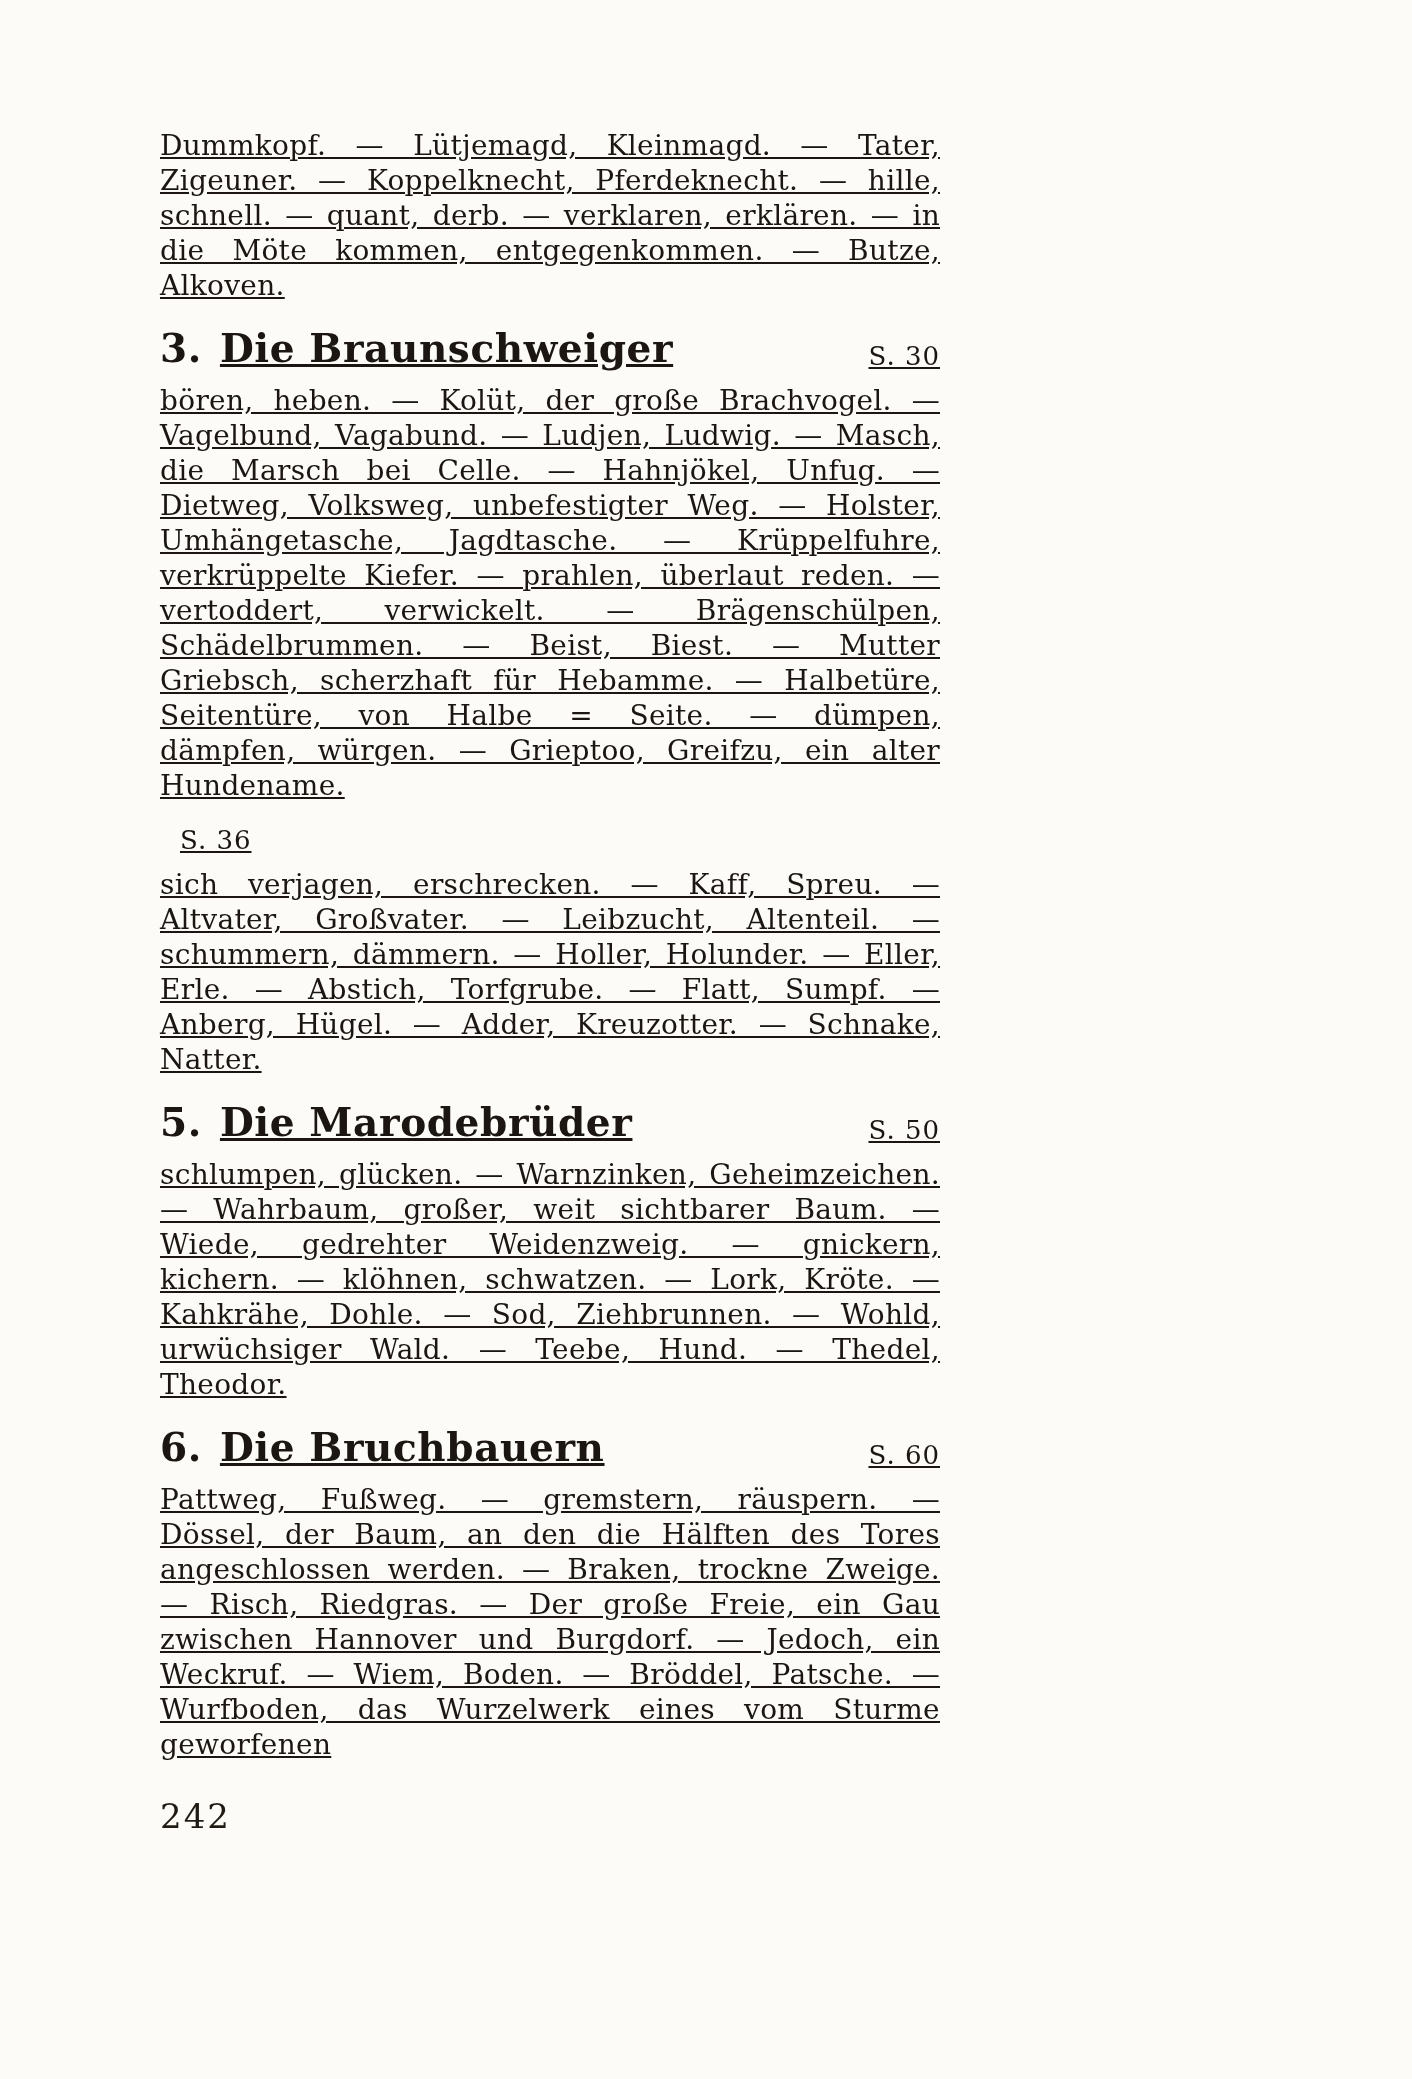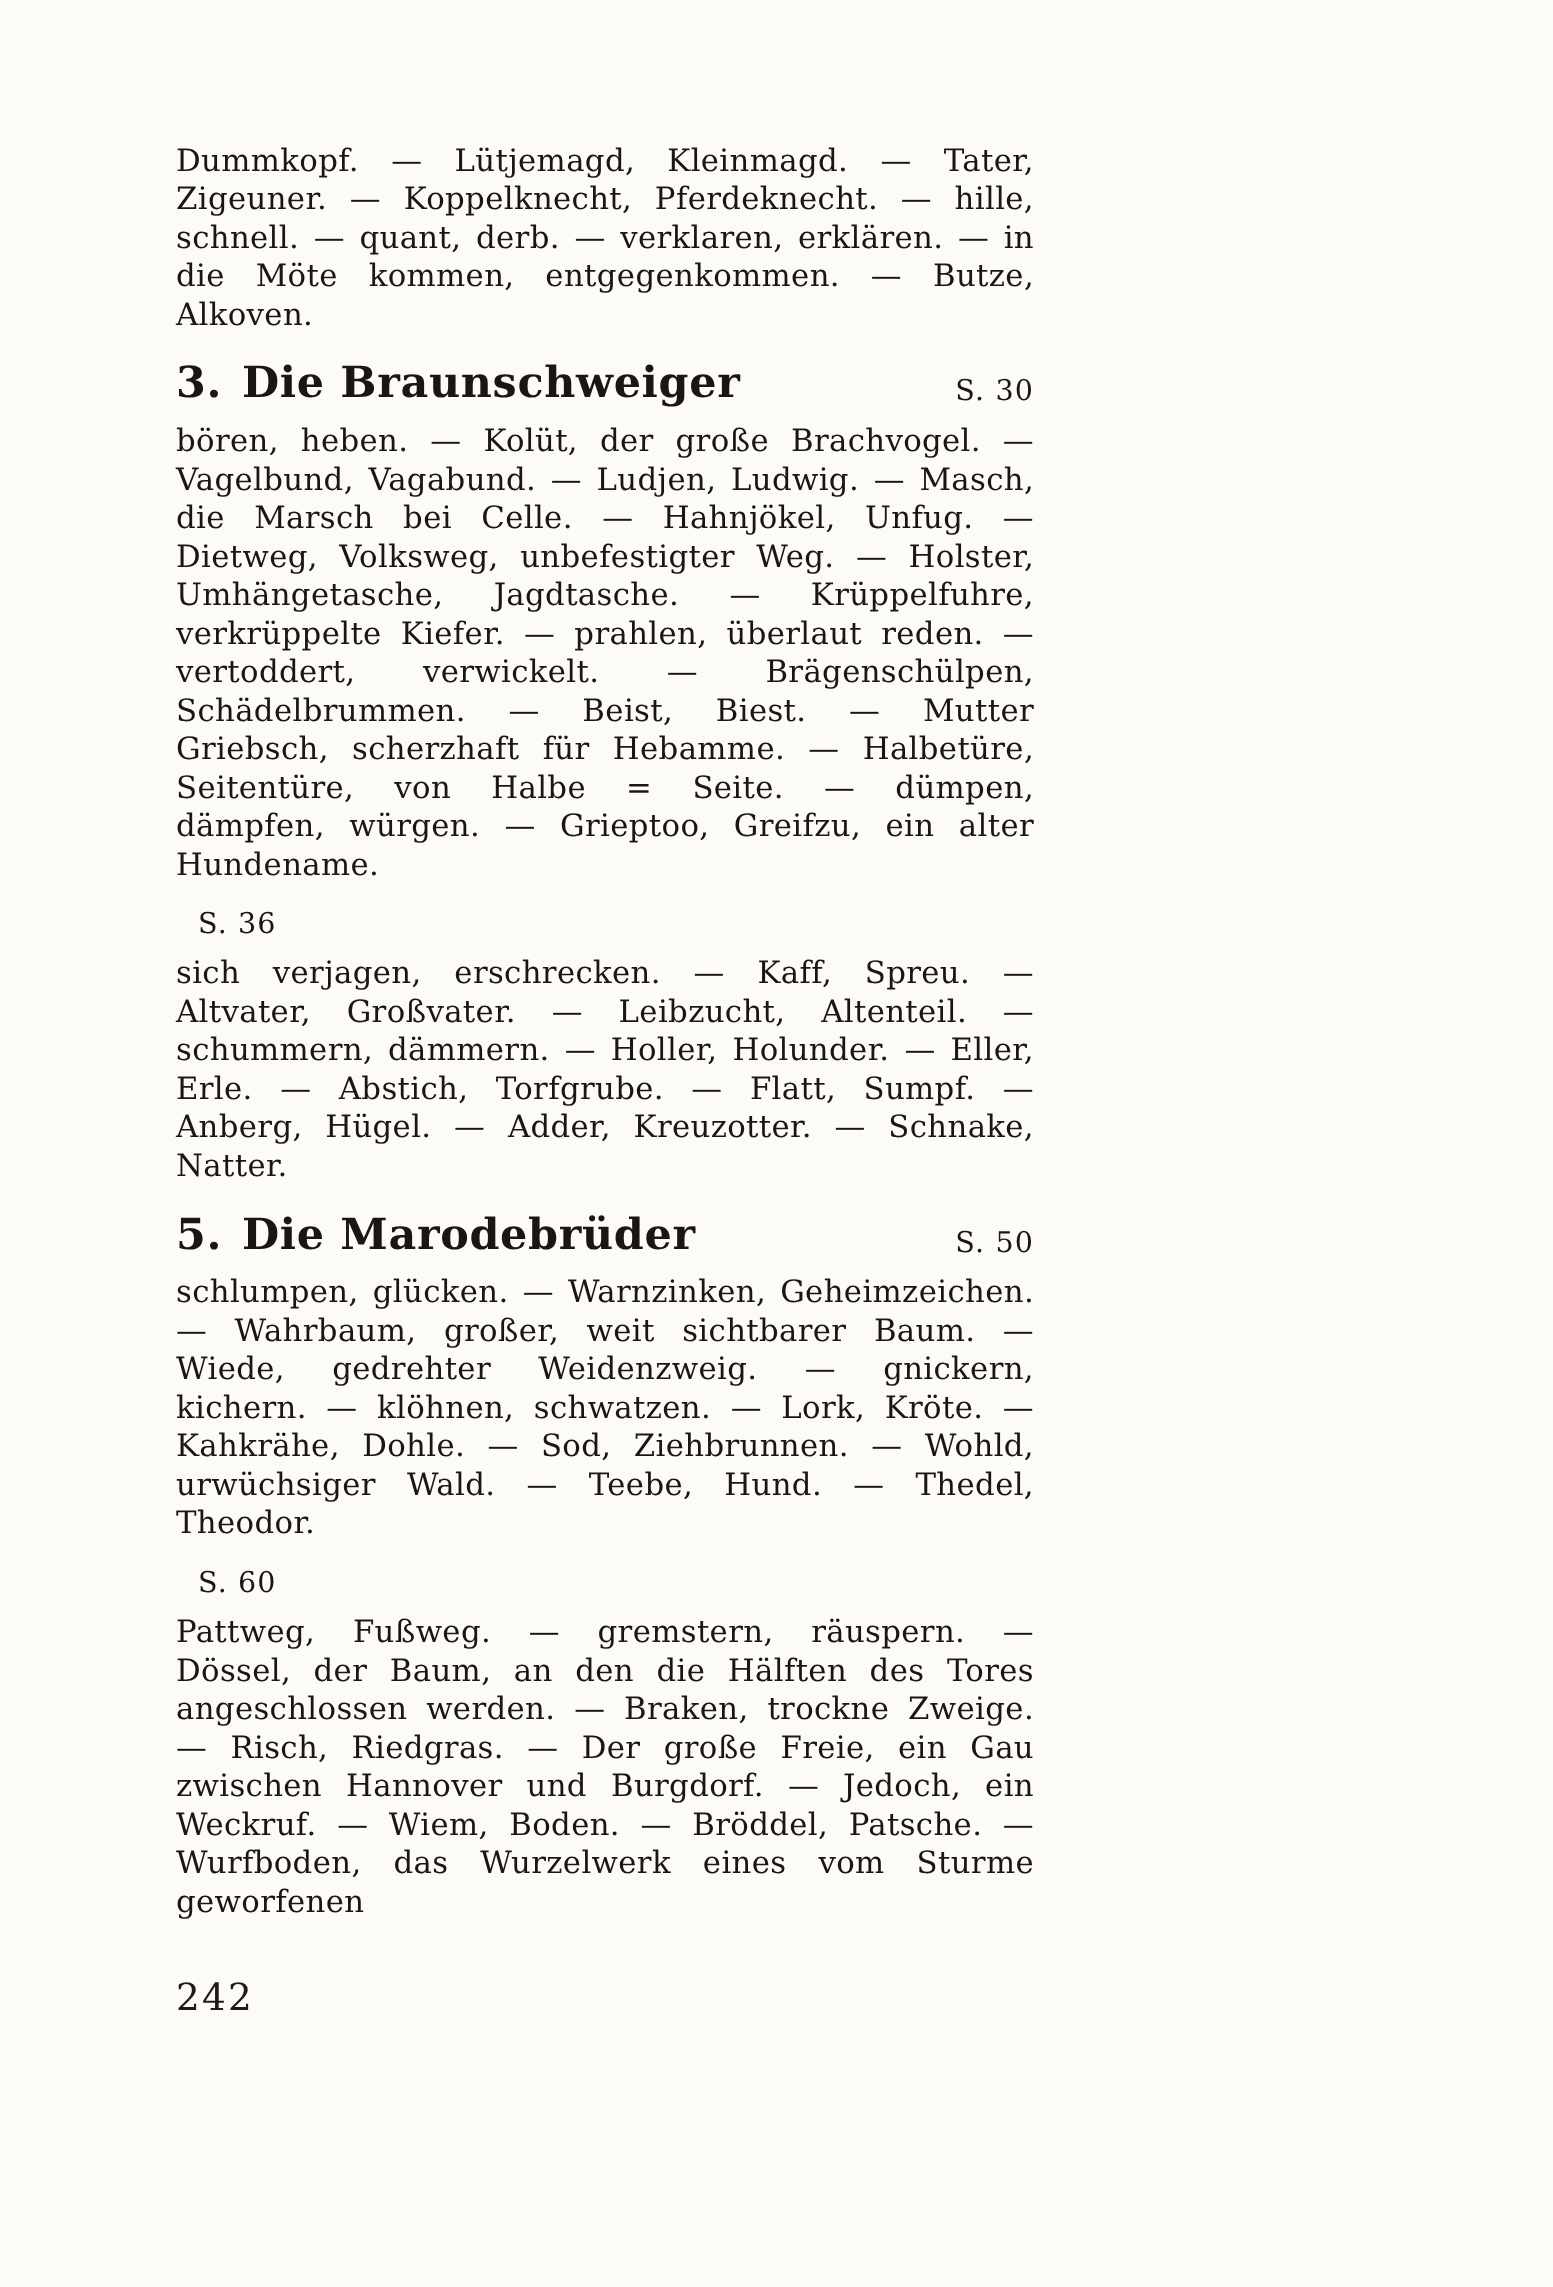--- a/index.html
+++ b/index.html
@@ -15,20 +15,21 @@
     background: #fcfbf7;
     color: #1b1611;
     font-family: "DejaVu Serif", "Liberation Serif", serif;
     overflow: hidden;
   }
   .content {
     position: absolute;
     left: 160px;
     top: 128px;
     width: 780px;
+    text-decoration: underline;
   }
   .par {
     font-size: 28px;
     line-height: 35px;
     text-align: justify;
     margin: 0 0 4px 0;
     word-spacing: 3px;
     letter-spacing: 0.3px;
   }
   .heading {
@@ -86,20 +87,23 @@
 
     <div class="heading">
       <span class="htitle">
         <span class="hnum">5.</span><span>Die Marodebrüder</span>
       </span>
       <span class="href">S. 50</span>
     </div>
     <p class="par">schlumpen, glücken. — Warnzinken, Geheimzeichen. — Wahrbaum, großer, weit sichtbarer Baum. — Wiede, gedrehter Weidenzweig. — gnickern, kichern. — klöhnen, schwatzen. — Lork, Kröte. — Kahkrähe, Dohle. — Sod, Ziehbrunnen. — Wohld, urwüchsiger Wald. — Teebe, Hund. — Thedel, Theodor.</p>
 
     <div class="heading">
+      <span class="htitle">
+        <span class="hnum">6.</span><span>Die Bruchbauern</span>
+      </span>
       <span class="href">S. 60</span>
     </div>
     <p class="par">Pattweg, Fußweg. — gremstern, räuspern. — Dössel, der Baum, an den die Hälften des Tores angeschlossen werden. — Braken, trockne Zweige. — Risch, Riedgras. — Der große Freie, ein Gau zwischen Hannover und Burgdorf. — Jedoch, ein Weckruf. — Wiem, Boden. — Bröddel, Patsche. — Wurfboden, das Wurzelwerk eines vom Sturme geworfenen</p>
 
   </div>
 
   <div class="pagenum">242</div>
 </div>
 
 </body></html>

